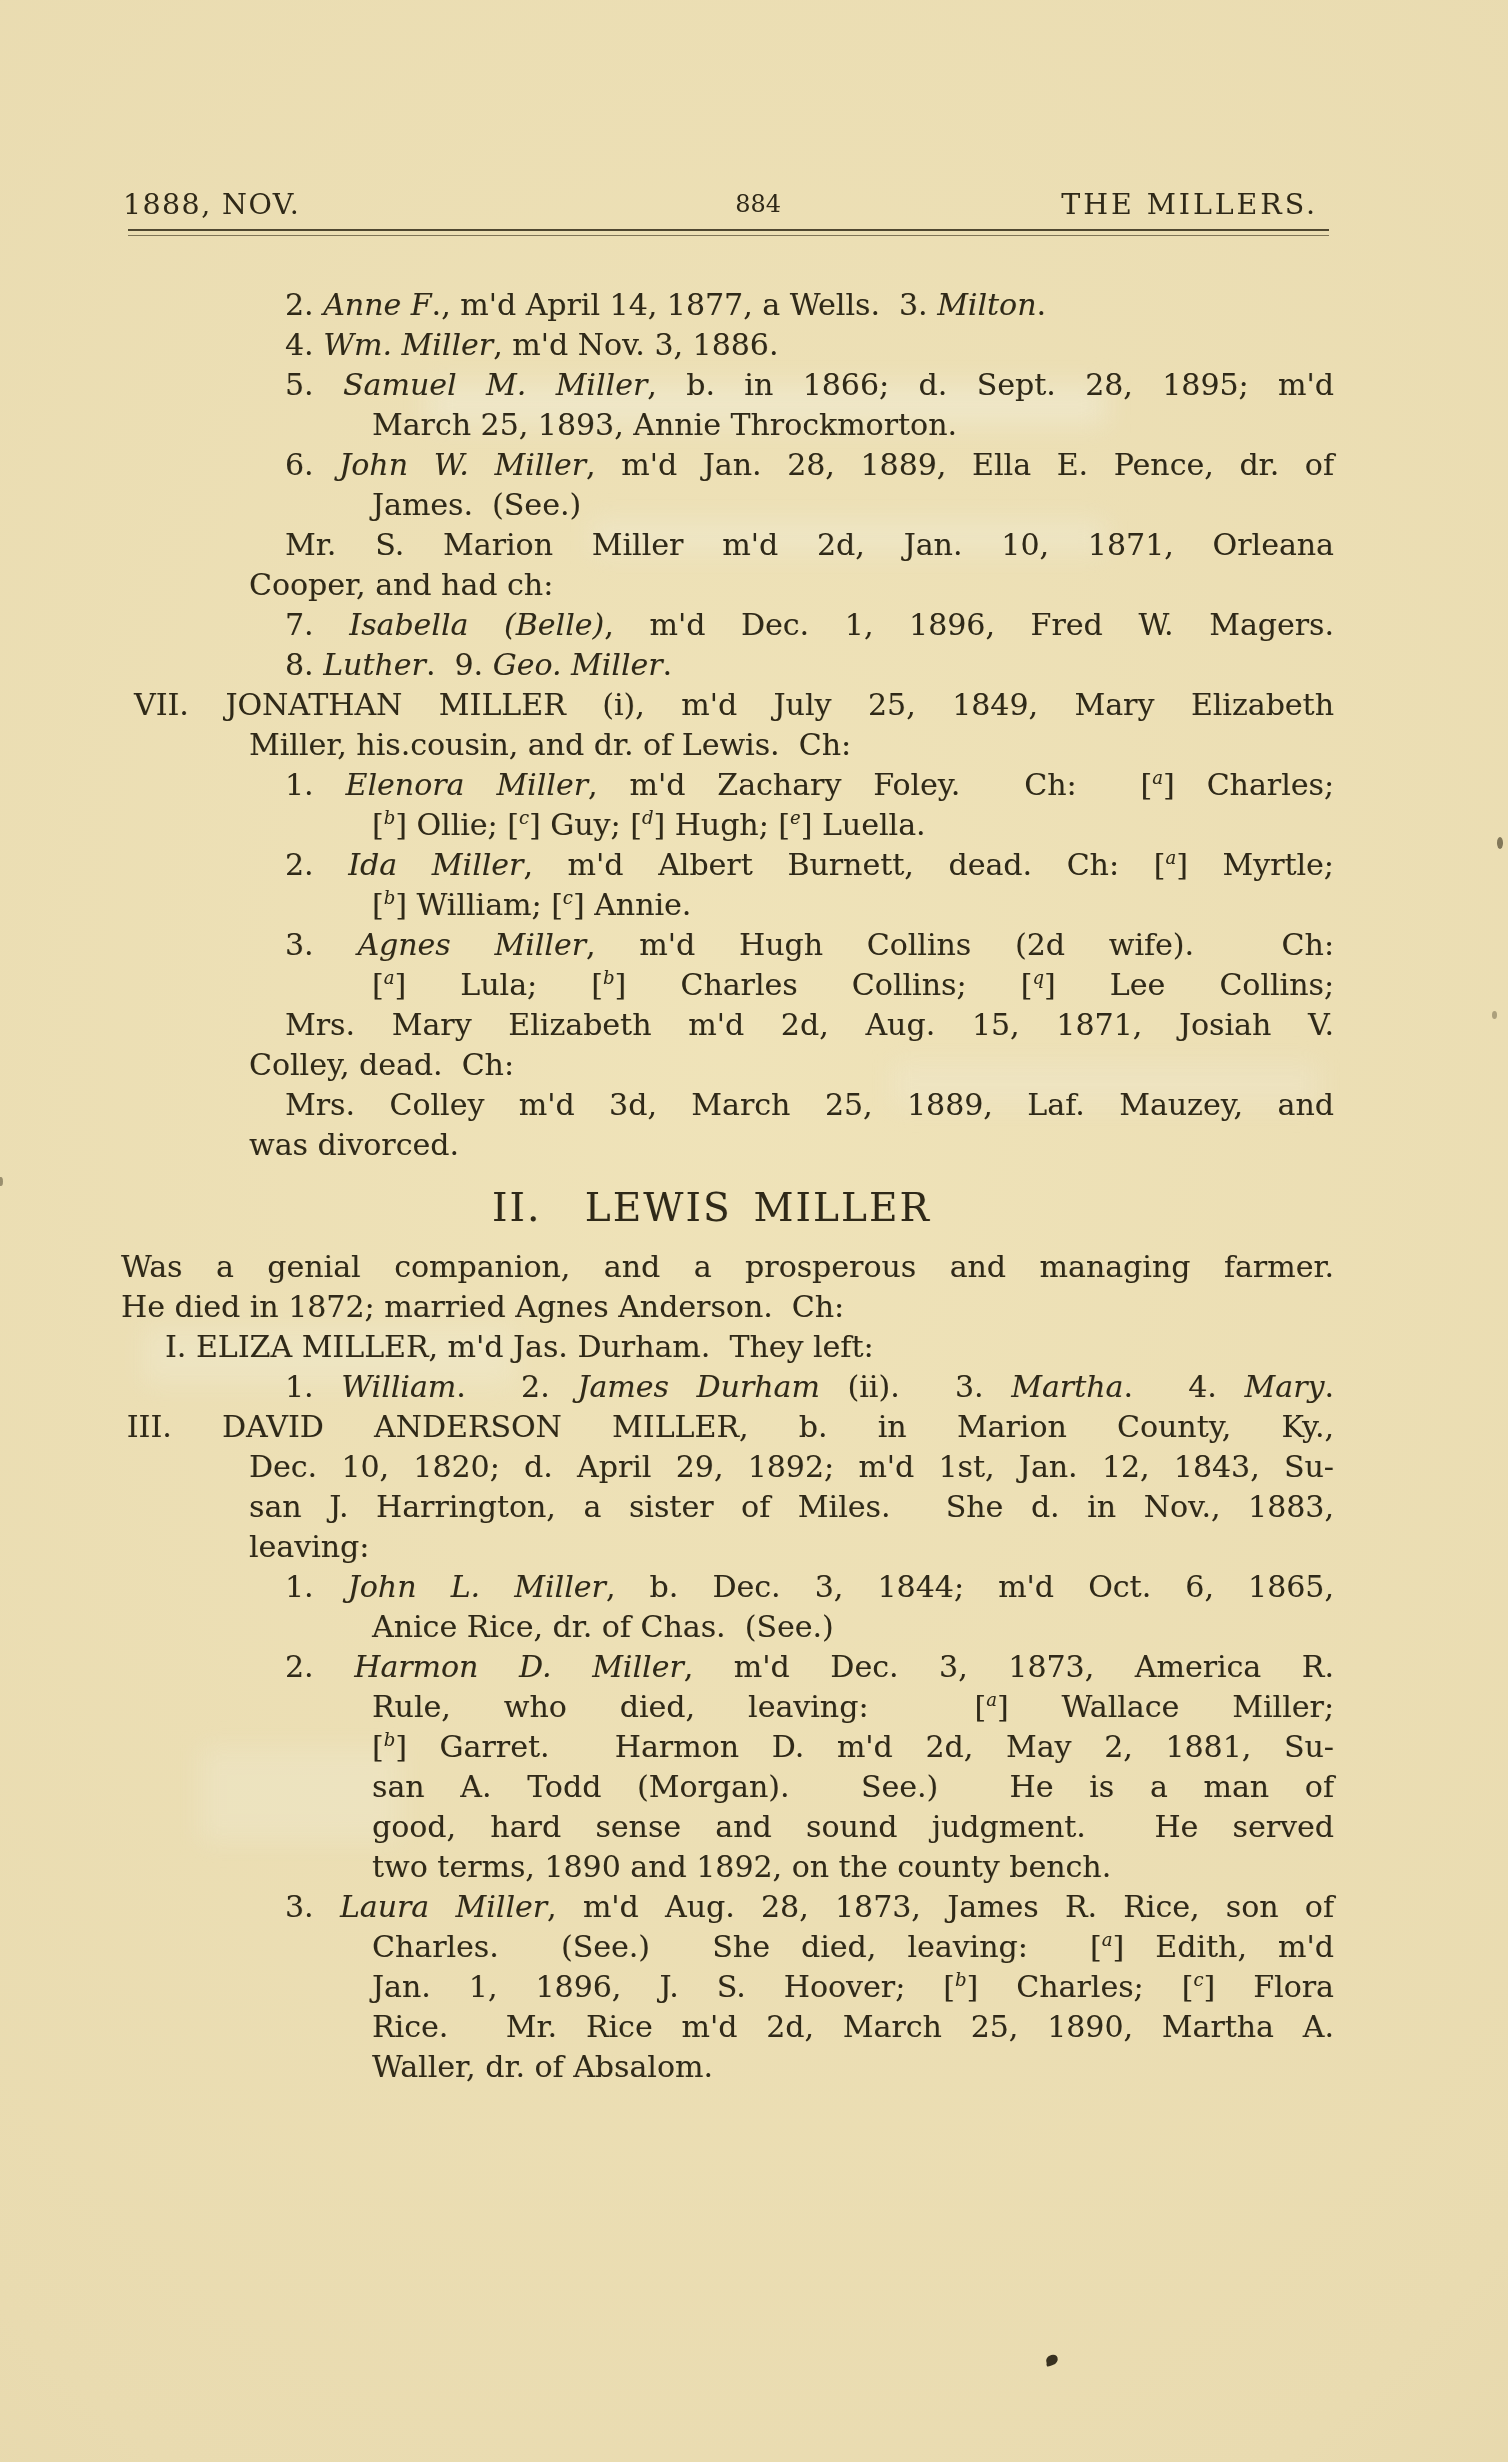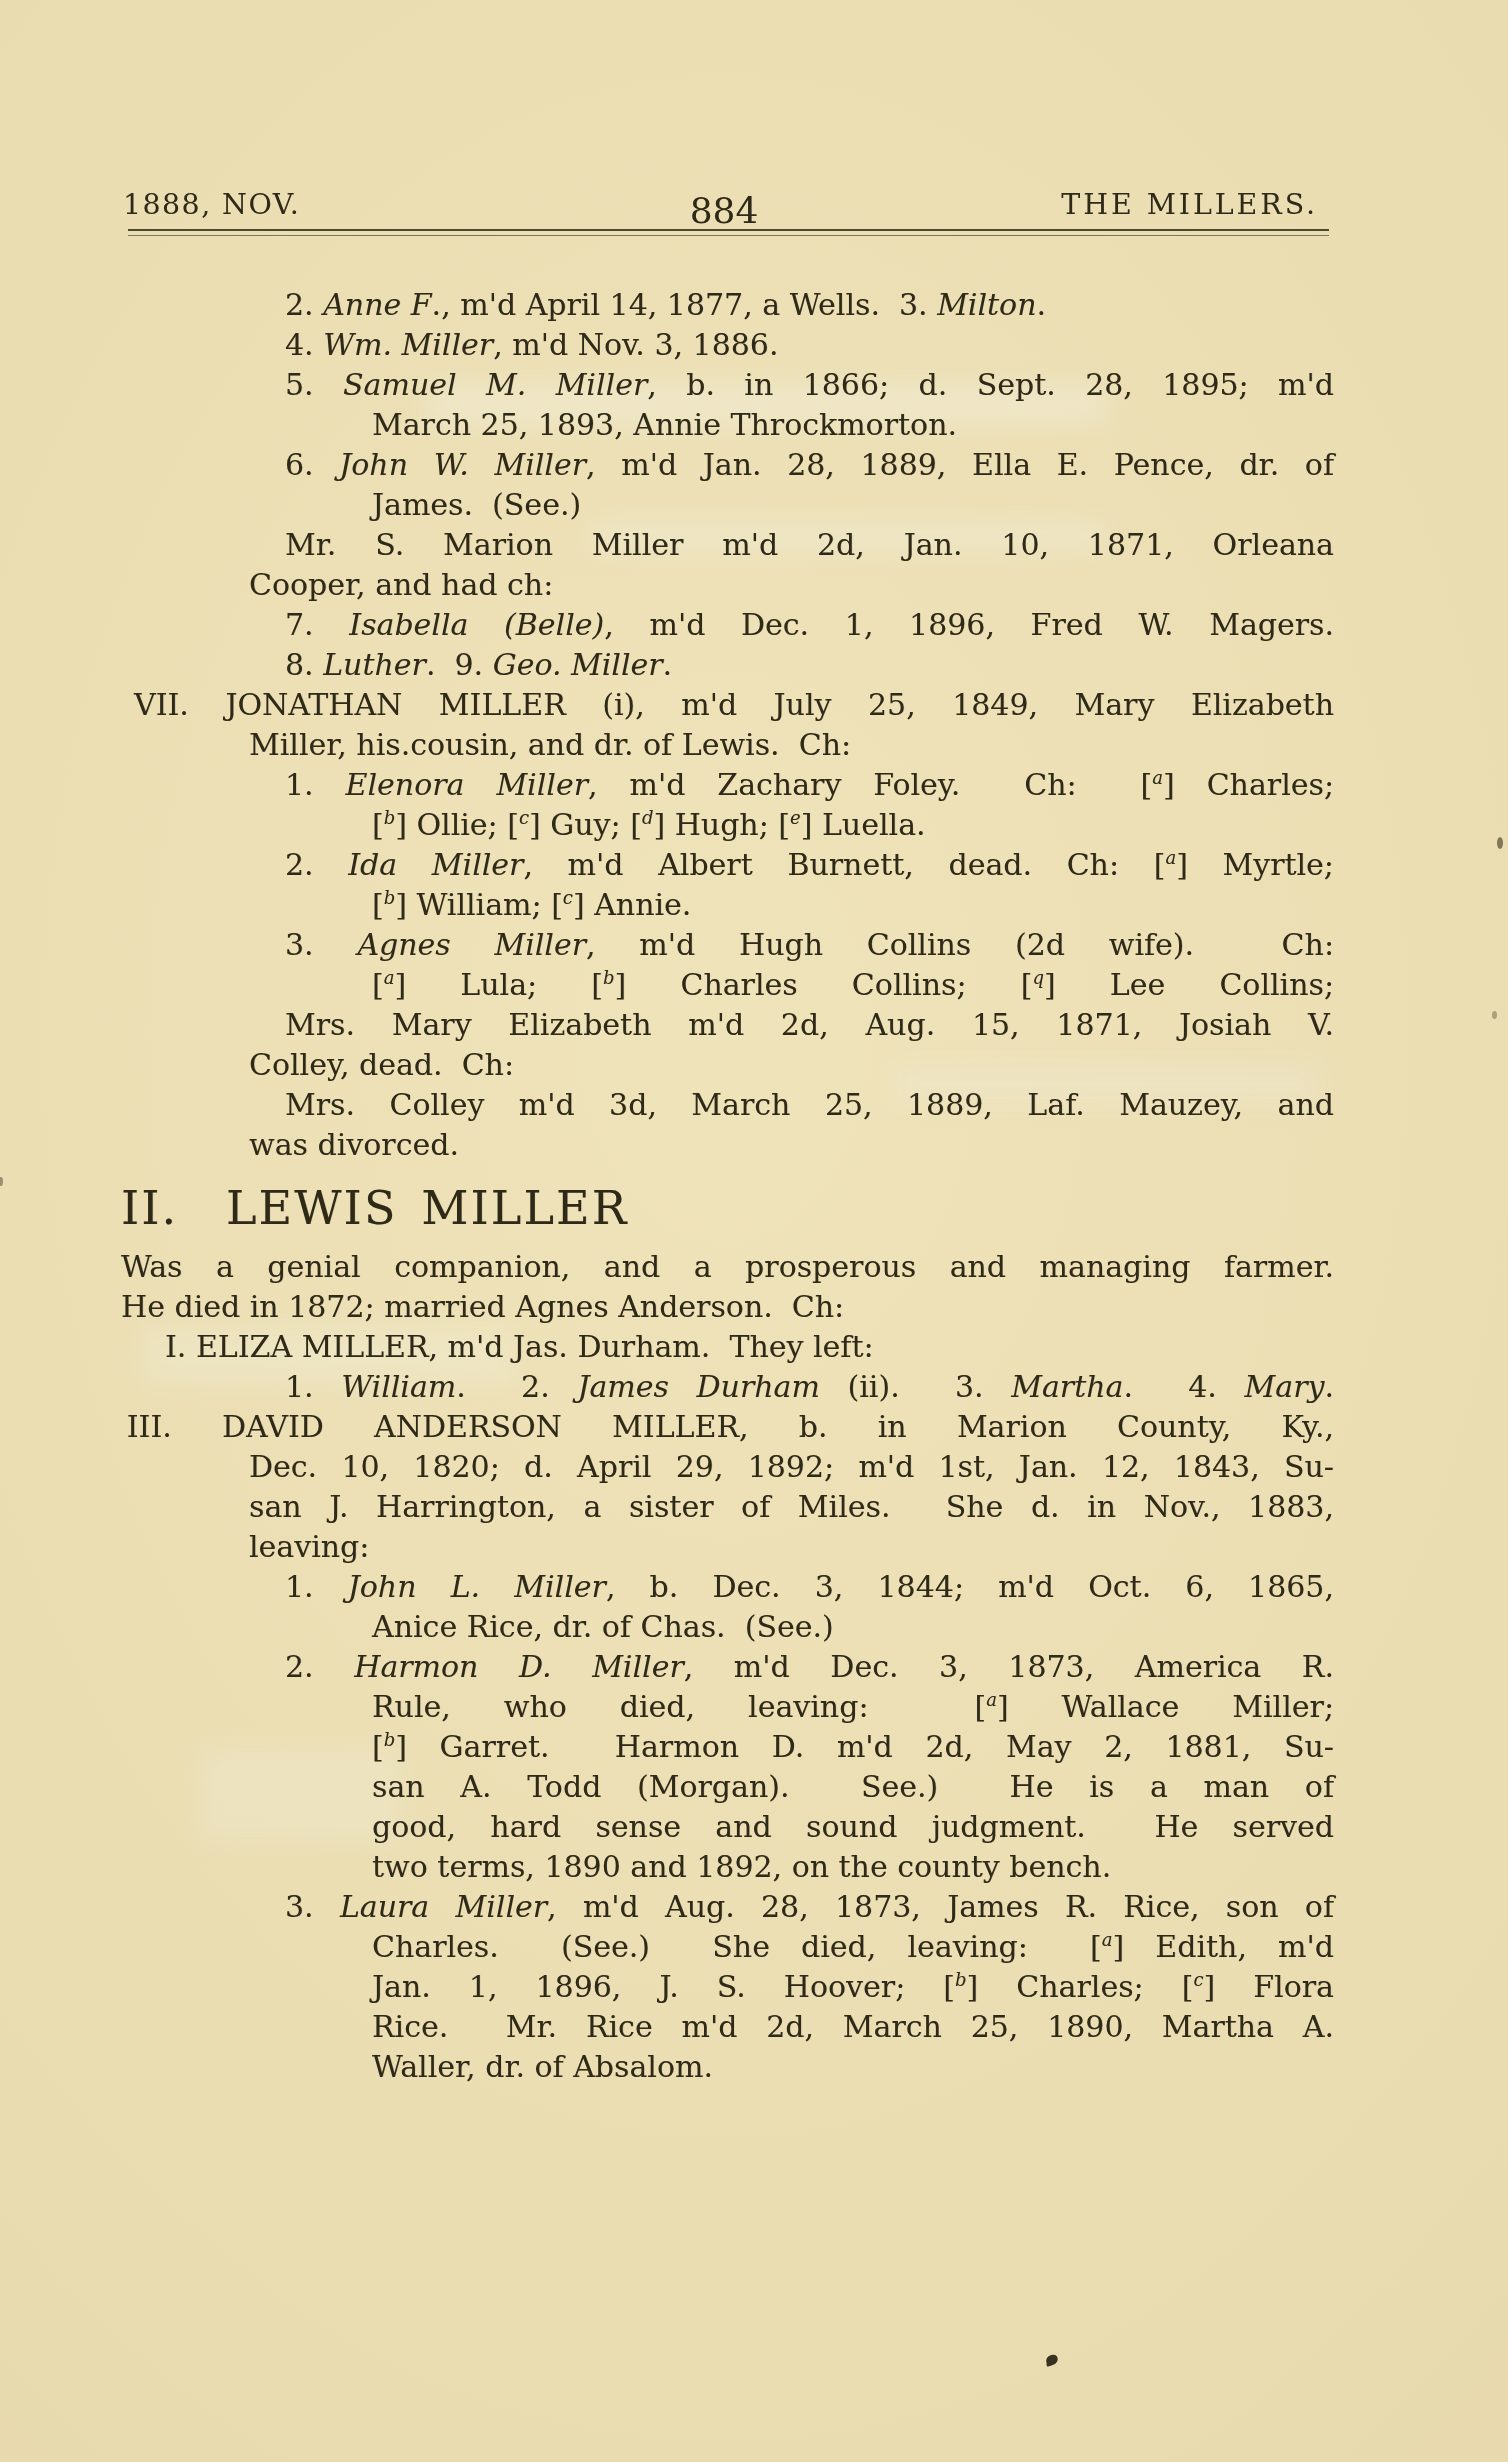--- a/index.html
+++ b/index.html
@@ -12,42 +12,42 @@
   }
   .scan-streak{position:absolute;pointer-events:none;filter:blur(13px);}
   .s1{left:428px;top:385px;width:678px;height:39px;background:rgba(246,250,246,0.30);}
   .s2{left:592px;top:521px;width:514px;height:31px;background:rgba(242,247,244,0.26);}
   .s3{left:143px;top:1327px;width:371px;height:57px;background:rgba(246,250,244,0.20);}
   .s4{left:200px;top:1748px;width:200px;height:93px;background:rgba(246,250,242,0.18);}
   .s5{left:892px;top:1063px;width:428px;height:43px;background:rgba(242,246,242,0.18);}
 
   .page-header{position:absolute;left:0;top:0;width:1509px;color:#2f2918;}
   .hdr-date{position:absolute;left:123px;top:188px;font-size:28.5px;letter-spacing:1.4px;}
-  .hdr-page{position:absolute;left:667px;top:190px;width:114px;text-align:center;font-size:36px;}
+  .hdr-page{position:absolute;left:667px;top:190px;width:114px;text-align:right;font-size:24px;}
   .hdr-title{position:absolute;right:191px;top:188px;font-size:28.5px;letter-spacing:2.9px;}
   .hdr-rule{position:absolute;left:128px;top:229px;width:1201px;height:4.3px;
             border-top:2.1px solid rgba(52,45,26,0.85);
             border-bottom:1.4px solid rgba(52,45,26,0.60);}
 
   .text-block{position:absolute;left:121px;top:285px;width:1213px;
               font-size:30px;line-height:40px;color:#2f2918;
               text-shadow:0.4px 0.4px 0 rgba(47,41,24,0.22);}
   .line{width:100%;box-sizing:border-box;white-space:normal;}
   .n1{padding-left:164px;}
   .c1{padding-left:128px;}
   .c2{padding-left:251px;}
   .r-vii{padding-left:13px;}
   .r-i{padding-left:44px;}
   .r-ii{padding-left:28.5px;}
   .r-iii{padding-left:5.7px;}
   .flush{padding-left:0;}
   .just{text-align:justify;text-align-last:justify;}
   sup{font-size:0.60em;vertical-align:super;line-height:0;}
-  .section-heading{margin-top:23px;margin-bottom:19px;font-size:46px;line-height:40px;
-                   padding-right:32px;letter-spacing:2.1px;word-spacing:7.1px;}
+  .section-heading{margin-top:23px;margin-bottom:19px;font-size:39px;line-height:40px;
+                   text-align:center;padding-right:32px;letter-spacing:2.1px;word-spacing:7.1px;}
 
   .ink-speck{position:absolute;pointer-events:none;}
   .sp1{left:1046px;top:2355px;width:12px;height:10px;background:#383120;
        border-radius:55% 45% 60% 40%;transform:rotate(-18deg);
        box-shadow:-3.6px 2.9px 0 -2.9px #383120;}
   .sp2{left:1497px;top:837px;width:6.4px;height:12px;background:rgba(74,64,42,0.65);border-radius:50%;}
   .sp3{left:1492px;top:1011px;width:5px;height:7.8px;background:rgba(95,84,58,0.45);border-radius:50%;}
   .sp4{left:-1.4px;top:1177px;width:4.3px;height:9.3px;background:rgba(74,64,42,0.5);border-radius:0 50% 50% 0;}
 </style>
 </head>

